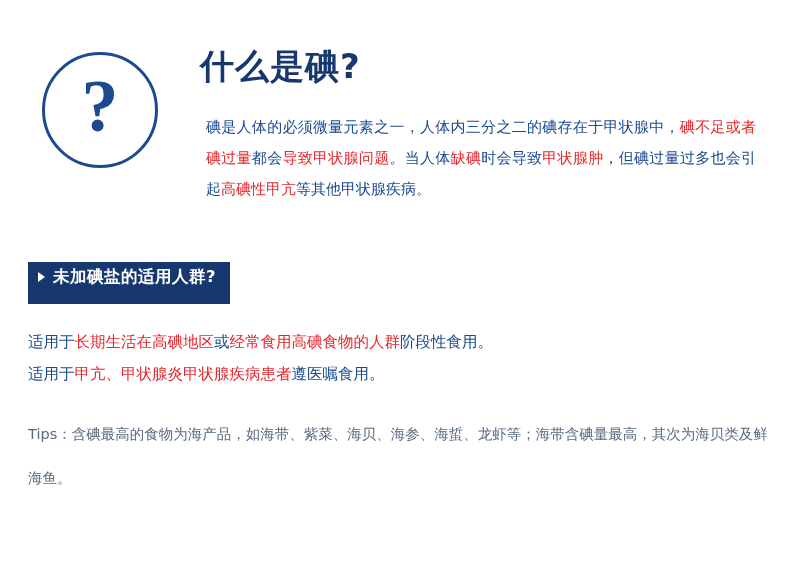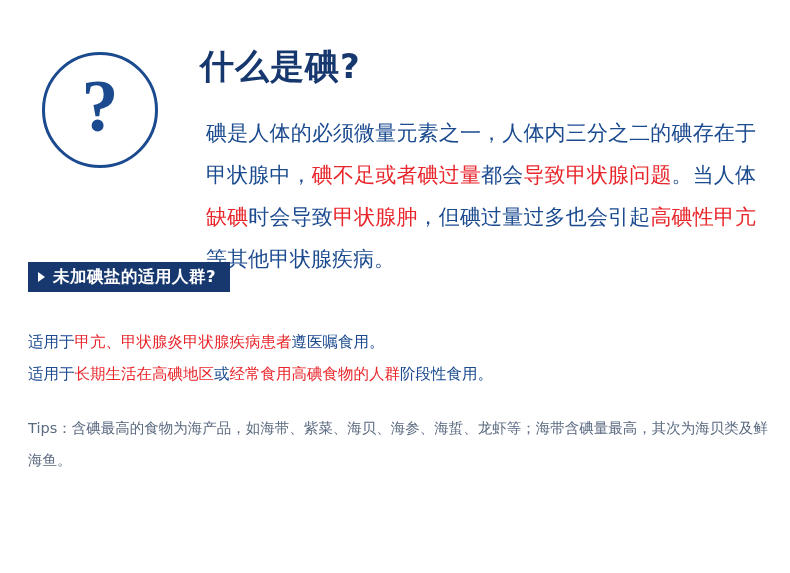--- a/index.html
+++ b/index.html
@@ -62,41 +62,41 @@
   }
   .hero-title {
     font-size: 34px;
     font-weight: bold;
     color: #17386e;
     margin: 0 0 22px 0;
     letter-spacing: 1px;
     padding-right: 30px;
   }
   .hero-body {
-    font-size: 21px;
-    line-height: 42px;
+    font-size: 15px;
+    line-height: 31px;
     color: #1b4a8f;
     text-align: justify;
     padding: 0 14px 0 6px;
   }
   .hero-body .hl {
     color: #e8262b;
   }
 
   
   .banner {
     position: absolute;
     left: 28px;
     top: 262px;
     height: 30px;
     background: #17386e;
     color: #ffffff;
     display: flex;
     align-items: center;
-    padding: 0 14px 0 10px;
+    padding: 0 14px 12px 10px;
     font-size: 16.5px;
     font-weight: bold;
     letter-spacing: 0.5px;
   }
   .banner .tri {
     width: 0;
     height: 0;
     border-left: 7px solid #ffffff;
     border-top: 5px solid transparent;
     border-bottom: 5px solid transparent;
@@ -118,21 +118,21 @@
   .line .hl {
     color: #e8262b;
   }
 
   .tips {
     position: absolute;
     left: 28px;
     top: 412px;
     width: 740px;
     font-size: 14.5px;
-    line-height: 32px;
+    line-height: 44px;
     color: #5a6a80;
   }
 </style>
 </head>
 <body>
 
 <div class="page">
 
   <div class="hero">
     <div class="qmark-wrap">
@@ -145,19 +145,19 @@
       <div class="hero-body"><span>碘是人体的必须微量元素之一，人体内三分之二的碘存在于甲状腺中，</span><span class="hl">碘不足或者碘过量</span><span>都会</span><span class="hl">导致甲状腺问题</span><span>。当人体</span><span class="hl">缺碘</span><span>时会导致</span><span class="hl">甲状腺肿</span><span>，但碘过量过多也会引起</span><span class="hl">高碘性甲亢</span><span>等其他甲状腺疾病。</span></div>
     </div>
   </div>
 
   <div class="banner">
     <span class="tri"></span>
     <span>未加碘盐的适用人群?</span>
   </div>
 
   <div class="lines">
+    <div class="line"><span>适用于</span><span class="hl">长期生活在高碘地区</span><span>或</span><span class="hl">经常食用高碘食物的人群</span><span>阶段性食用。</span></div>
     <div class="line"><span>适用于</span><span class="hl">甲亢、甲状腺炎甲状腺疾病患者</span><span>遵医嘱食用。</span></div>
-    <div class="line"><span>适用于</span><span class="hl">长期生活在高碘地区</span><span>或</span><span class="hl">经常食用高碘食物的人群</span><span>阶段性食用。</span></div>
   </div>
 
   <div class="tips">Tips：含碘最高的食物为海产品，如海带、紫菜、海贝、海参、海蜇、龙虾等；海带含碘量最高，其次为海贝类及鲜海鱼。</div>
 
 </div>
 
 </body></html>

